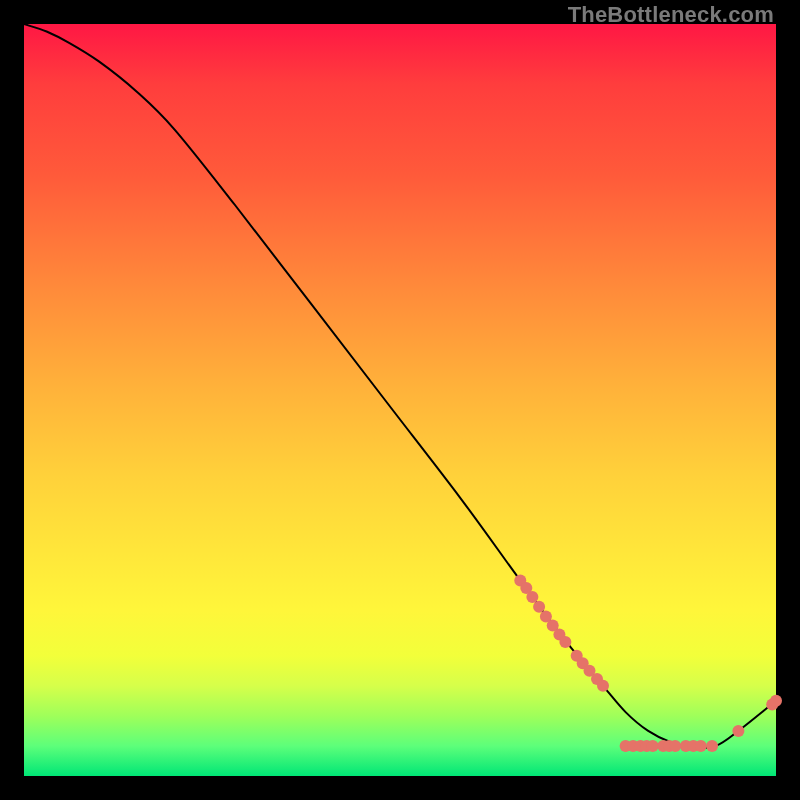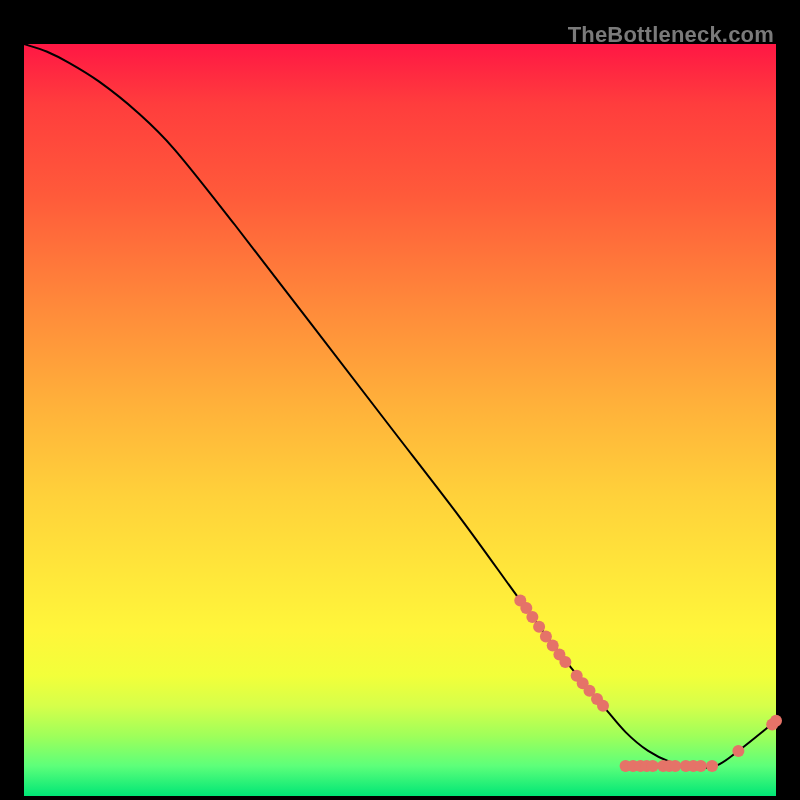--- a/index.html
+++ b/index.html
@@ -9,21 +9,20 @@
     height: 800px;
     background: #000;
     overflow: hidden;
     font-family: Arial, Helvetica, sans-serif;
   }
   .stage {
     position: relative;
     width: 800px;
     height: 696px;
     background: #000;
-    margin-top: 20px;
   }
   .plot {
     position: absolute;
     left: 24px;
     top: 24px;
     width: 752px;
     height: 752px;
     
     background: linear-gradient(to bottom,
       #ff1744 0%,

